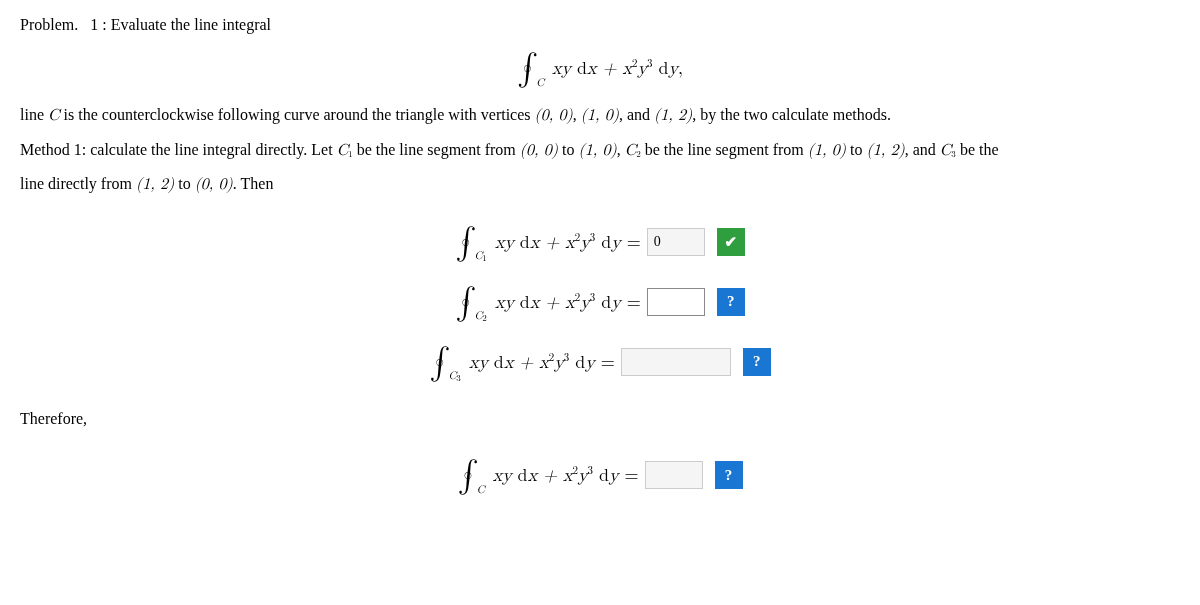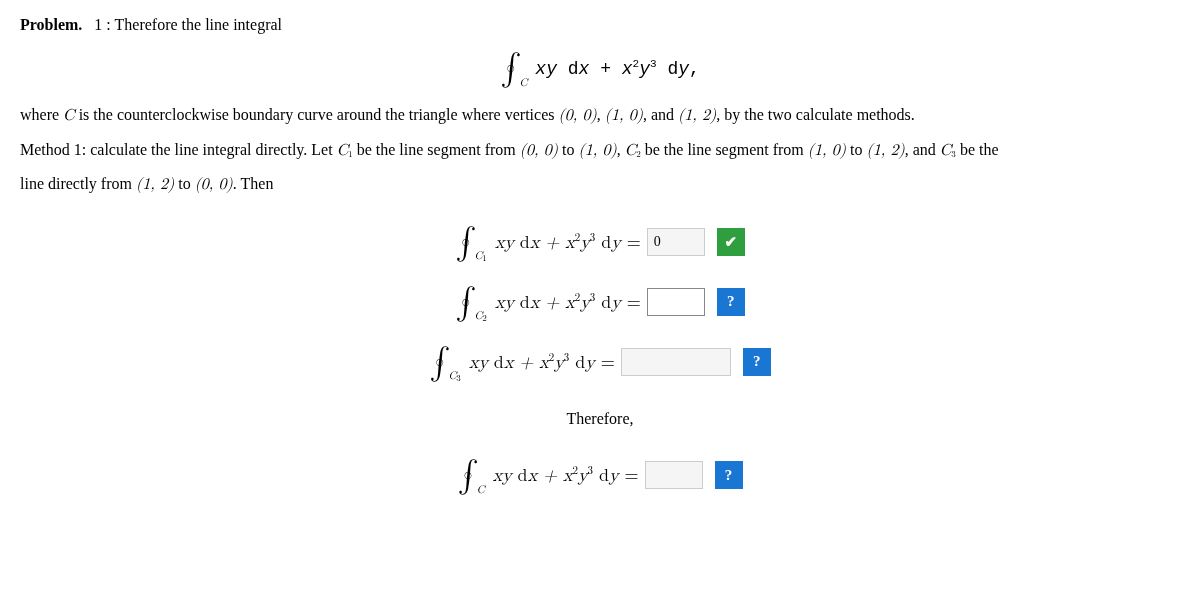--- a/index.html
+++ b/index.html
@@ -12,21 +12,21 @@
       font-size: 16px;
       color: #000;
       background: #fff;
       padding: 16px 20px;
       width: 1200px;
     }
     .problem-header {
       margin-bottom: 14px;
     }
     .bold {
-      font-weight: bold;
+      font-weight: normal;
     }
     .centered-eq {
       text-align: center;
       margin: 18px 0;
       font-size: 18px;
     }
     .paragraph {
       line-height: 1.6;
       margin-bottom: 8px;
     }
@@ -111,49 +111,48 @@
       margin-left: 6px;
     }
     .status-correct {
       background: #2e9e3f;
     }
     .status-pending {
       background: #1976d2;
     }
     .therefore {
       margin-top: 12px;
-      text-align: center;
     }
     .expr {
       font-size: 18px;
       display: inline-flex;
       align-items: center;
     }
   </style>
 </head>
 <body>
 
 <div class="problem-header">
   <span class="bold">Problem.</span>
   <span>&nbsp;&nbsp;<span>1 :</span></span>
-  <span>Therefore the line integral</span>
+  <span>Evaluate the line integral</span>
 </div>
 
 <div class="centered-eq">
   <span class="expr math">
     <span class="integral-wrap">
       <span class="oint">∫</span>
       <span class="sub">C</span>
     </span>
-    <span style="margin-left:4px;font-family:Liberation Mono, monospace;">xy&nbsp;<span class="rm">d</span>x + x<span class="sup">2</span>y<span class="sup">3</span>&nbsp;<span class="rm">d</span>y<span class="rm">,</span></span>
+    <span style="margin-left:4px;">xy&nbsp;<span class="rm">d</span>x + x<span class="sup">2</span>y<span class="sup">3</span>&nbsp;<span class="rm">d</span>y<span class="rm">,</span></span>
   </span>
 </div>
 
 <div class="paragraph">
-  <span>where </span><span class="math">C</span><span> is the counterclockwise boundary curve around the triangle where vertices </span><span class="math rm">(0, 0)</span>, <span class="math rm">(1, 0)</span>, and <span class="math rm">(1, 2)</span><span>, by the two calculate methods.</span>
+  <span>line </span><span class="math">C</span><span> is the counterclockwise following curve around the triangle with vertices </span><span class="math rm">(0, 0)</span>, <span class="math rm">(1, 0)</span>, and <span class="math rm">(1, 2)</span><span>, by the two calculate methods.</span>
 </div>
 <div class="paragraph">
   <span>Method 1: calculate the line integral directly. Let </span><span class="math">C<span class="subsub rm">1</span></span><span> be the line segment from </span><span class="math rm">(0, 0)</span><span> to </span><span class="math rm">(1, 0)</span><span>, </span><span class="math">C<span class="subsub rm">2</span></span><span> be the line segment from </span><span class="math rm">(1, 0)</span><span> to </span><span class="math rm">(1, 2)</span><span>, and </span><span class="math">C<span class="subsub rm">3</span></span><span> be the</span>
 </div>
 <div class="paragraph">
   <span>line directly from </span><span class="math rm">(1, 2)</span><span> to </span><span class="math rm">(0, 0)</span><span>. Then</span>
 </div>
 
 <div class="eq-row">
   <span class="expr math">

